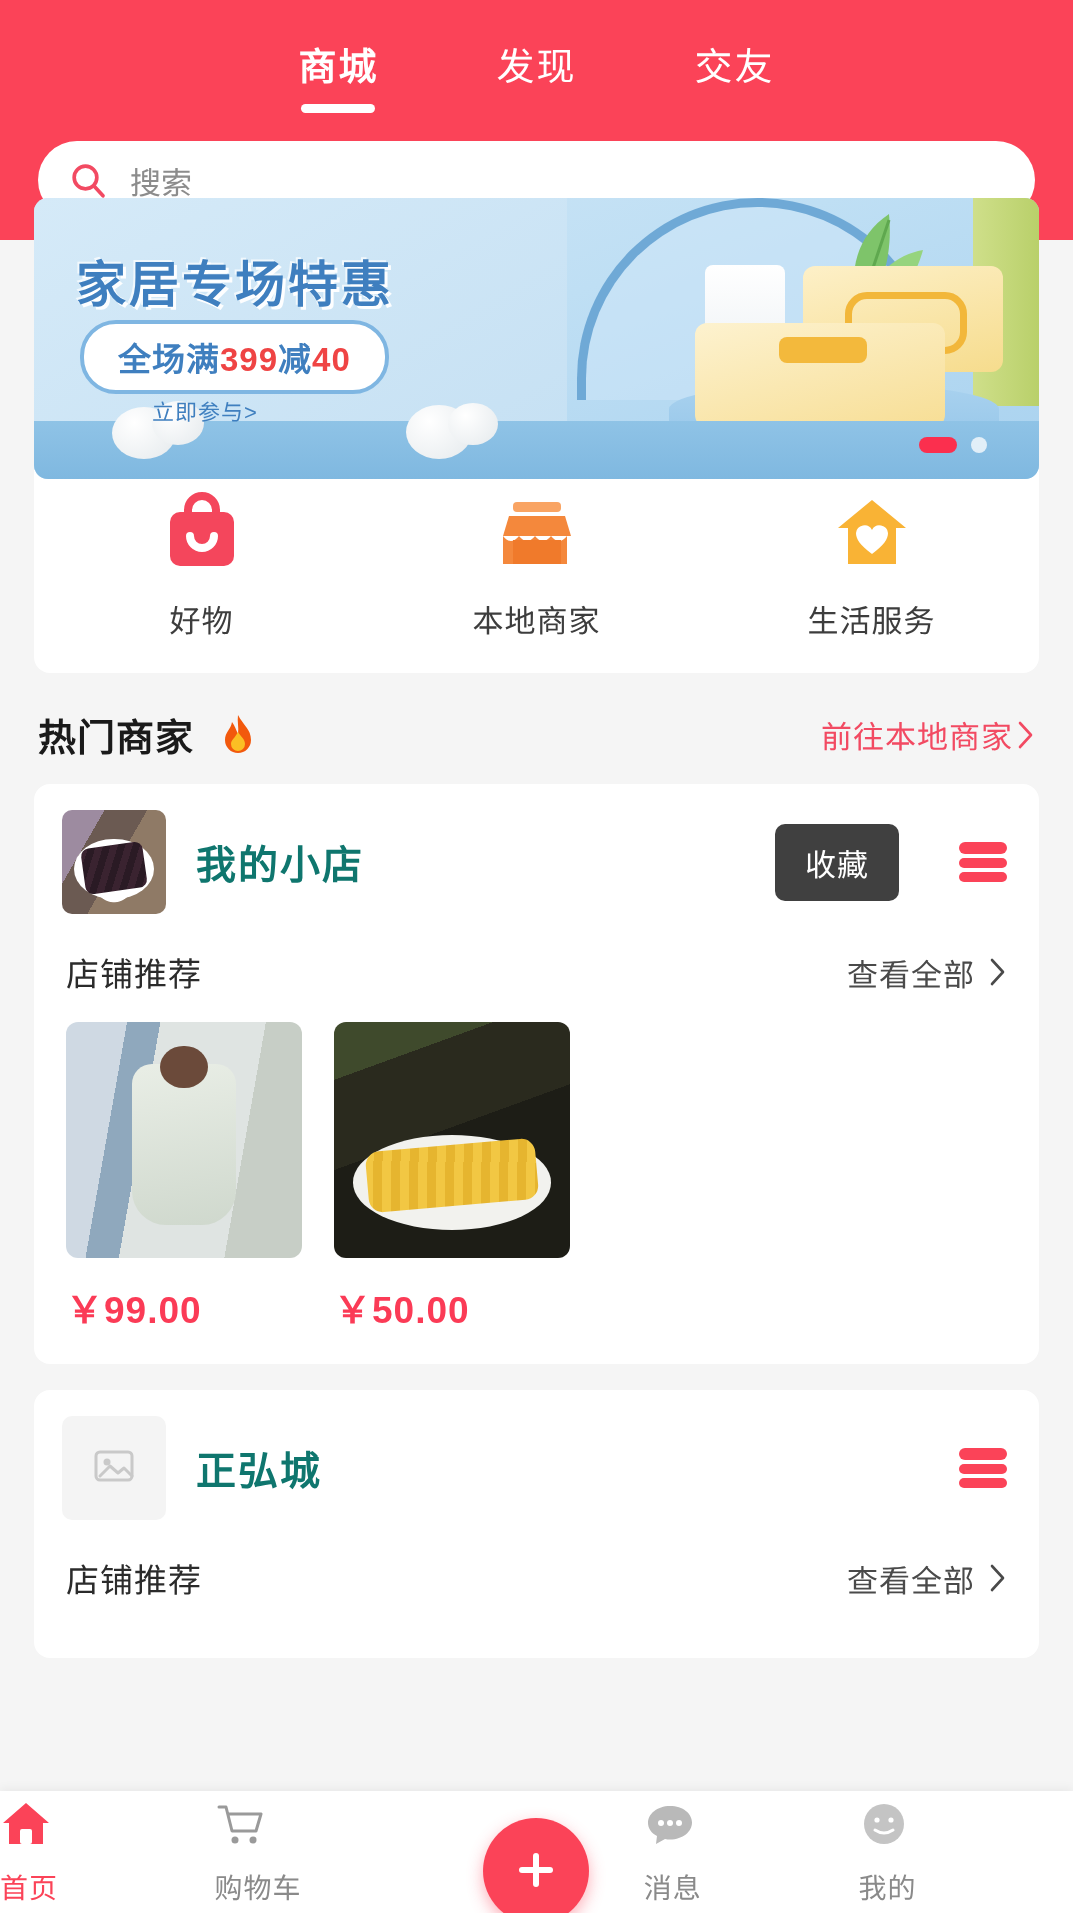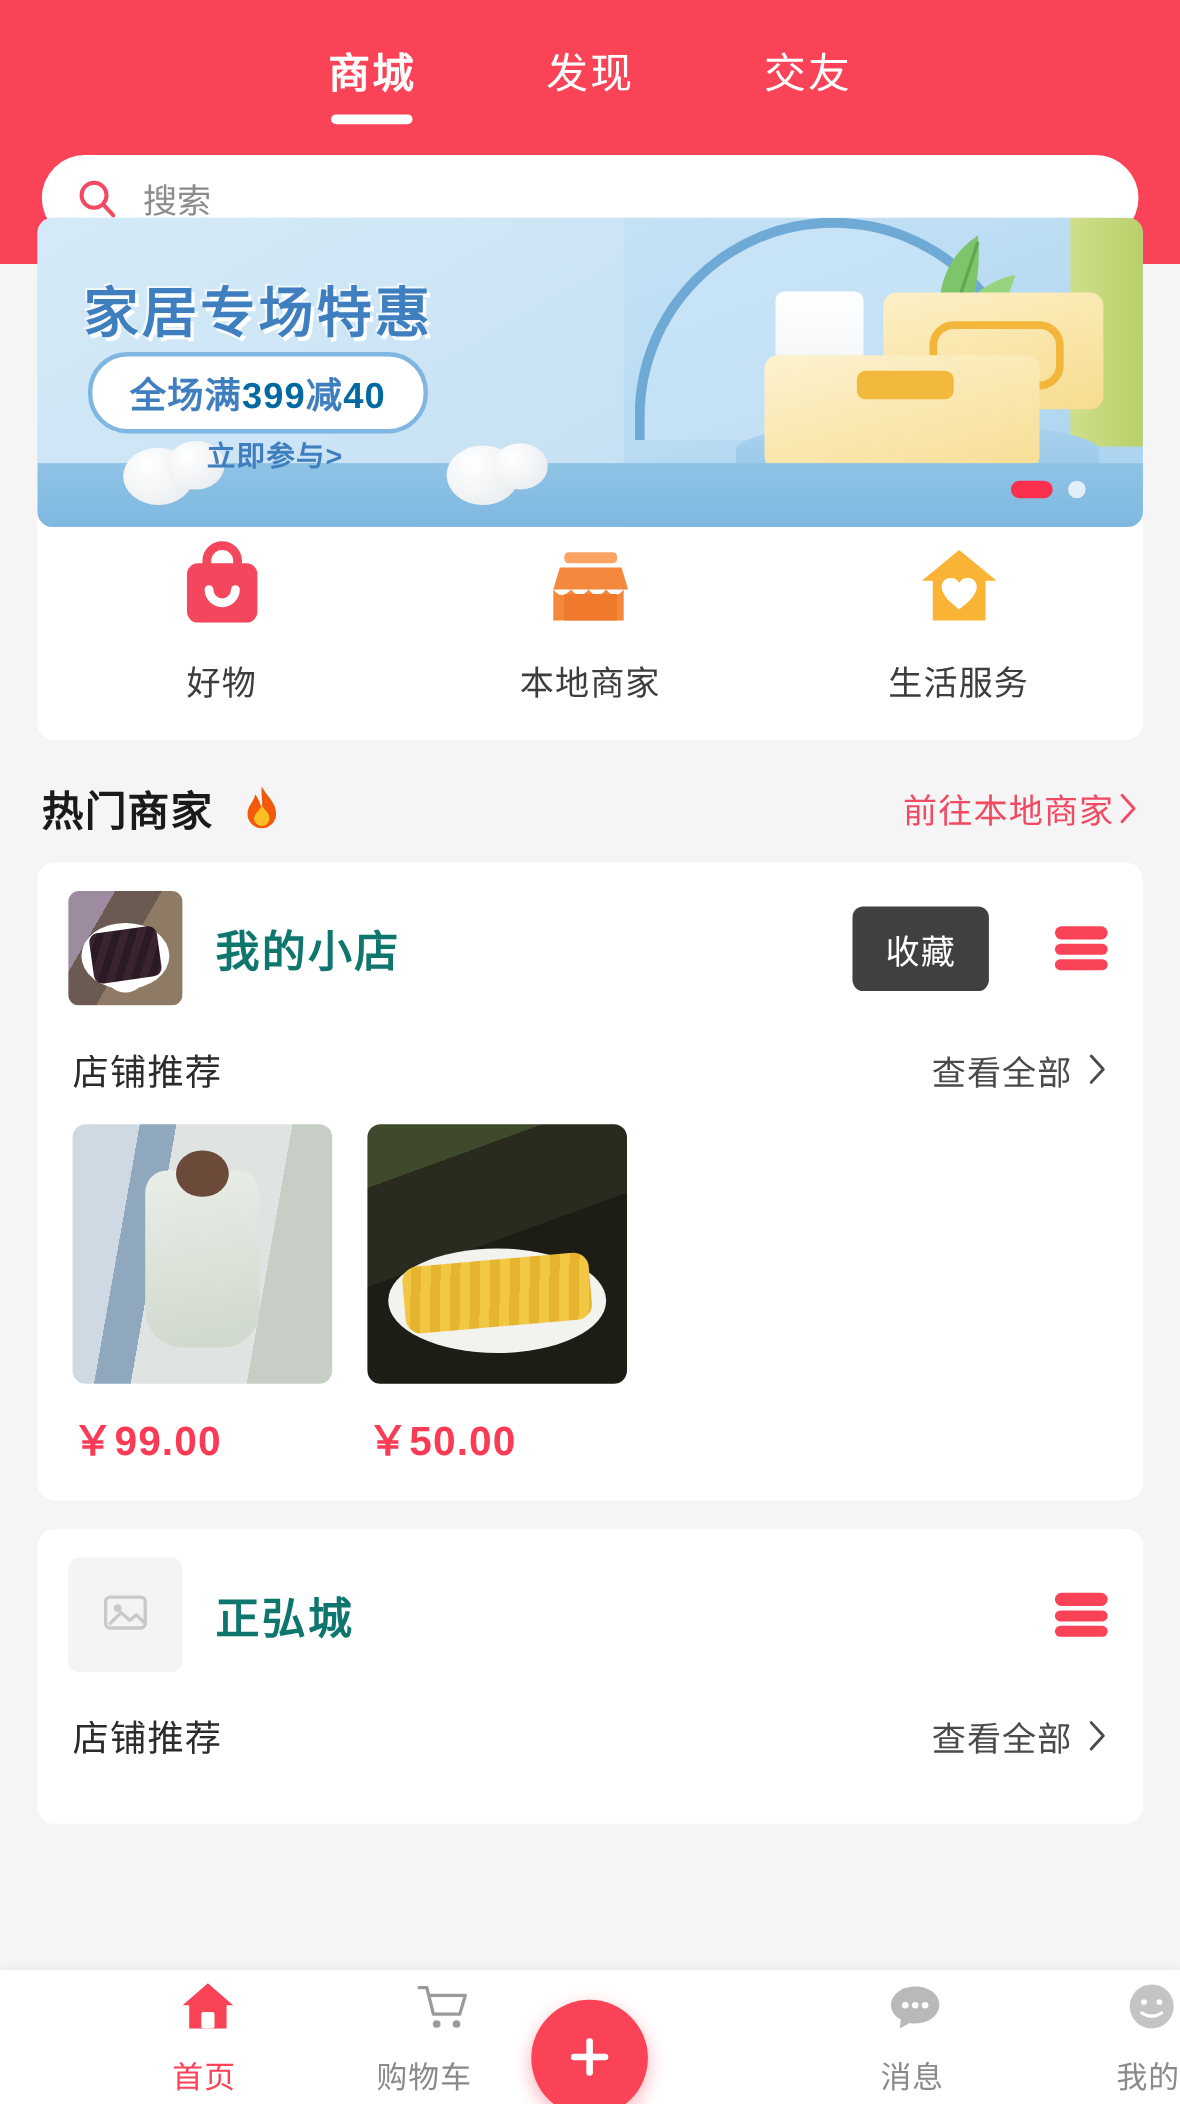--- a/index.html
+++ b/index.html
@@ -67,24 +67,24 @@
     font-size: 50px; font-weight: 700; color: #3f7fbf;
     letter-spacing: 3px;
     text-shadow: 3px 3px 0 rgba(255,255,255,.95), -2px -2px 0 rgba(255,255,255,.7);
   }
   .banner-pill {
     position: absolute; left: 46px; top: 122px;
     background: #ffffff; border: 4px solid #7fb6e2; border-radius: 36px;
     padding: 9px 34px; font-size: 33px; font-weight: 700; color: #3f7fbf;
     letter-spacing: 1px; white-space: nowrap;
   }
-  .banner-pill .num { color: #0369a1; }
+  .banner-pill .num { color: #ef4444; }
   .banner-cta {
     position: absolute; left: 118px; top: 196px;
-    font-size: 26px; font-weight: 700; color: #3f7fbf; letter-spacing: 1px; margin-left: 36px;
+    font-size: 22px; font-weight: 400; color: #3f7fbf; letter-spacing: 1px;
   }
   
   .art-plant {
     position: absolute; right: 112px; top: 6px; width: 130px; height: 120px;
   }
   .art-arch {
     position: absolute; left: 54%; top: 0; width: 36%; height: 72%;
     border: 9px solid #6fa9d6; border-bottom: none;
     border-top-left-radius: 200px; border-top-right-radius: 200px;
     background: rgba(205,230,247,.55);
@@ -219,21 +219,21 @@
     margin-top: 22px; font-size: 37px; font-weight: 700; color: #fb3b56; letter-spacing: 1px;
   }
 
   
   .bottom-nav {
     position: absolute; left: 0; right: 0; bottom: 0; height: 122px;
     background: #ffffff; display: flex; align-items: center;
     box-shadow: 0 -2px 10px rgba(0,0,0,.06); z-index: 20;
   }
   .bn-item {
-    flex: 1; display: flex; flex-direction: column; align-items: flex-end;
+    flex: 1; display: flex; flex-direction: column; align-items: flex-start;
     justify-content: center; gap: 16px; cursor: pointer; height: 100%;
   }
   .bn-icon { width: 52px; height: 52px; }
   .bn-label { font-size: 28px; color: #8a8a8a; letter-spacing: 1px; }
   .bn-item.active .bn-label { color: #fb4358; }
   .bn-fab-slot { flex: 1; display: flex; align-items: center; justify-content: center; position: relative; }
   .bn-fab {
     position: absolute; top: -34px; width: 106px; height: 106px; border-radius: 50%;
     background: #fb4358; display: flex; align-items: center; justify-content: center;
     box-shadow: 0 6px 16px rgba(251,67,88,.42); cursor: pointer; border: none;

